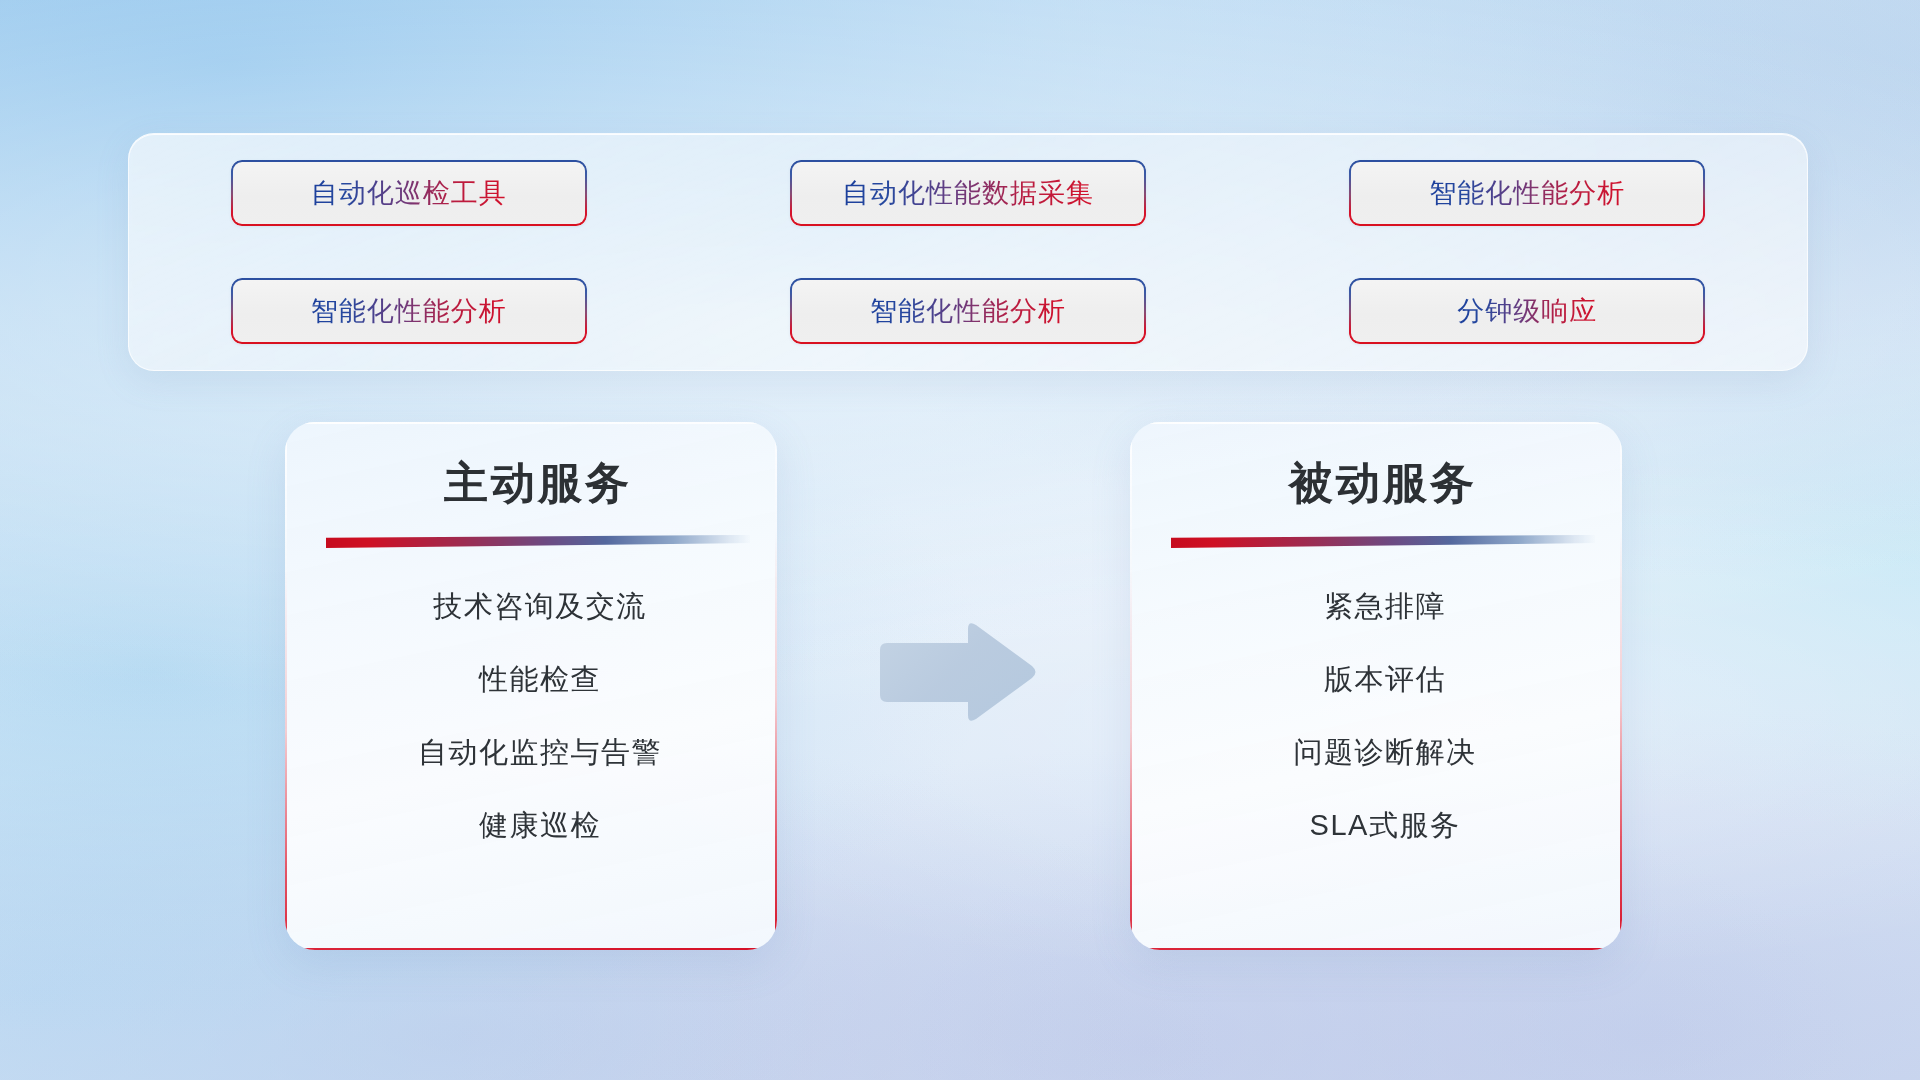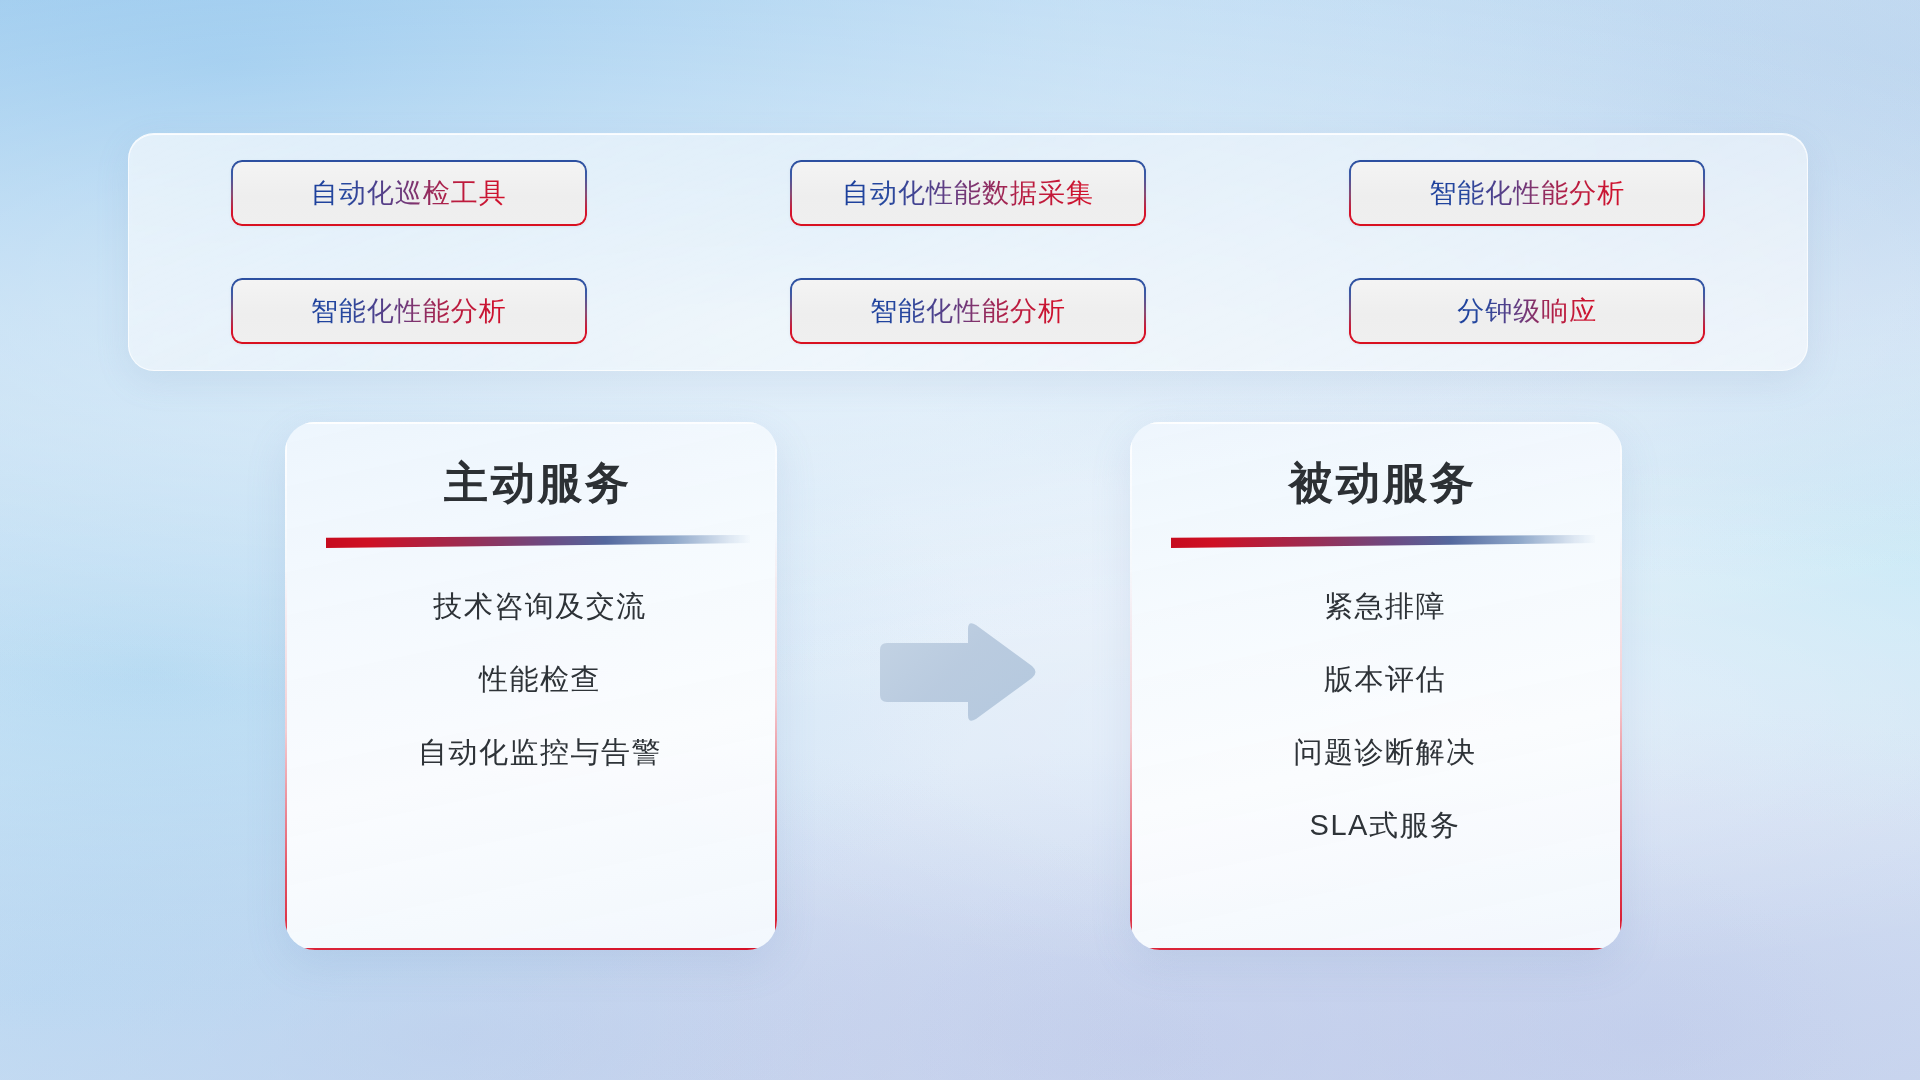--- a/index.html
+++ b/index.html
@@ -220,20 +220,21 @@
 
 </div>
 
 <div class="svc-card" id="card-active">
   <div class="svc-title">主动服务</div>
   <div class="svc-divider"></div>
   <ul class="svc-list">
     <li>技术咨询及交流</li>
     <li>性能检查</li>
     <li>自动化监控与告警</li>
+    <li>健康巡检</li>
   </ul>
 </div>
 
 <div id="flow-arrow">
   <svg width="168" height="110" viewBox="0 0 168 110" xmlns="http://www.w3.org/2000/svg" aria-hidden="true">
     <defs>
       <linearGradient id="arrowGrad" x1="0" y1="0" x2="1" y2="0.6">
         <stop offset="0%" stop-color="#c2d2e3" stop-opacity="0.95"></stop>
         <stop offset="55%" stop-color="#b6c8dd" stop-opacity="0.92"></stop>
         <stop offset="100%" stop-color="#aec3da" stop-opacity="0.85"></stop>

